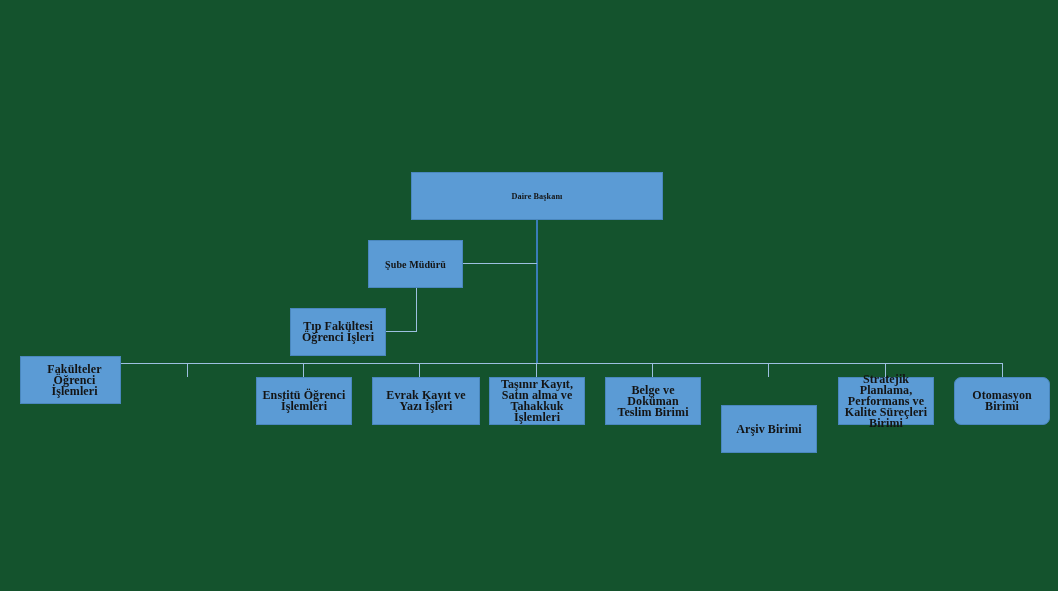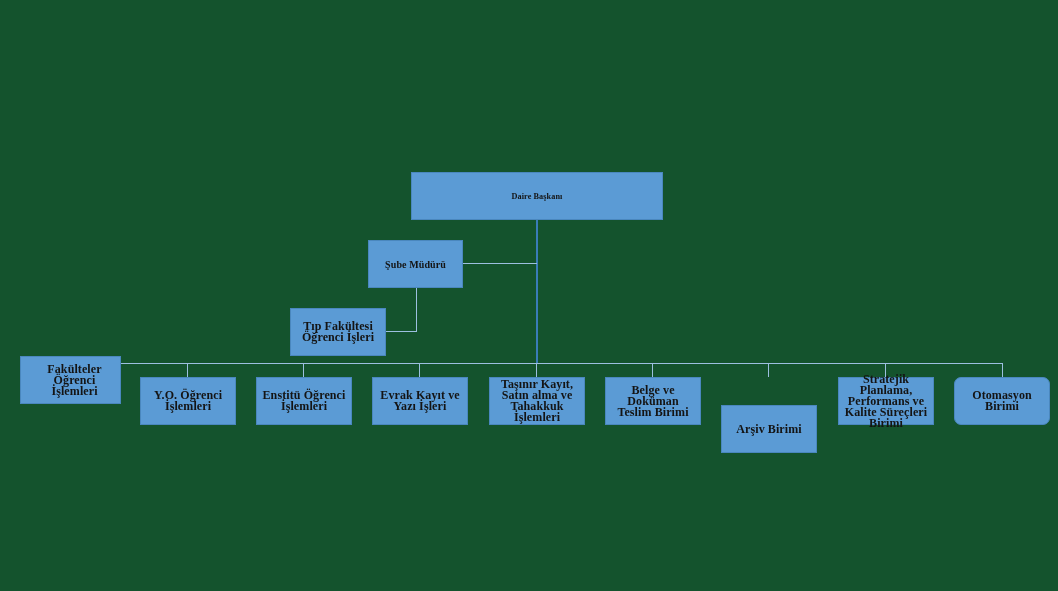--- a/index.html
+++ b/index.html
@@ -96,27 +96,24 @@
   <div class="connector connector-v" style="left:419px; top:363px; height:14px;"></div>
   <div class="connector connector-v" style="left:536px; top:363px; height:14px;"></div>
   <div class="connector connector-v" style="left:652px; top:363px; height:14px;"></div>
   <div class="connector connector-v" style="left:768px; top:363px; height:14px;"></div>
   <div class="connector connector-v" style="left:885px; top:363px; height:14px;"></div>
   <div class="connector connector-v" style="left:1002px; top:363px; height:14px;"></div>
 
   <div class="node" style="left:20px;  top:356px; width:101px; height:48px;padding-left:12px;">
     <span class="node-label">Fakülteler Öğrenci İşlemleri</span>
   </div>
-  <div class="node" style="left:140px; top:377px; width:96px; height:48px;">
-    <span class="node-label">Y.O. Öğrenci İşlemleri</span>
-  </div>
   <div class="node" style="left:256px; top:377px; width:96px; height:48px;">
     <span class="node-label">Enstitü Öğrenci İşlemleri</span>
   </div>
-  <div class="node" style="left:372px; top:377px; width:96px; height:48px;">
+  <div class="node" style="left:372px; top:377px; width:108px; height:48px;">
     <span class="node-label">Evrak Kayıt ve Yazı İşleri</span>
   </div>
   <div class="node" style="left:489px; top:377px; width:96px; height:48px;">
     <span class="node-label">Taşınır Kayıt, Satın alma ve Tahakkuk İşlemleri</span>
   </div>
   <div class="node" style="left:605px; top:377px; width:96px; height:48px;">
     <span class="node-label">Belge ve Doküman Teslim Birimi</span>
   </div>
   <div class="node" style="left:721px; top:377px; width:96px; height:48px;margin-top:28px;">
     <span class="node-label">Arşiv Birimi</span>

